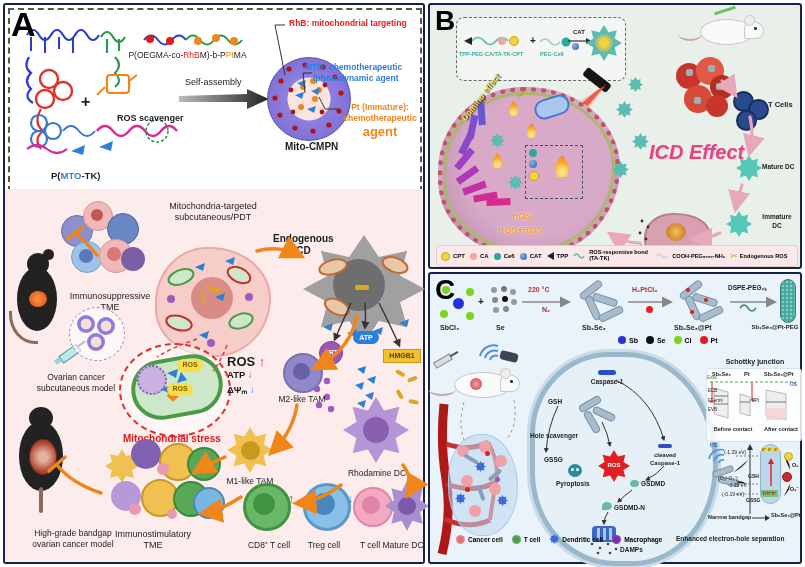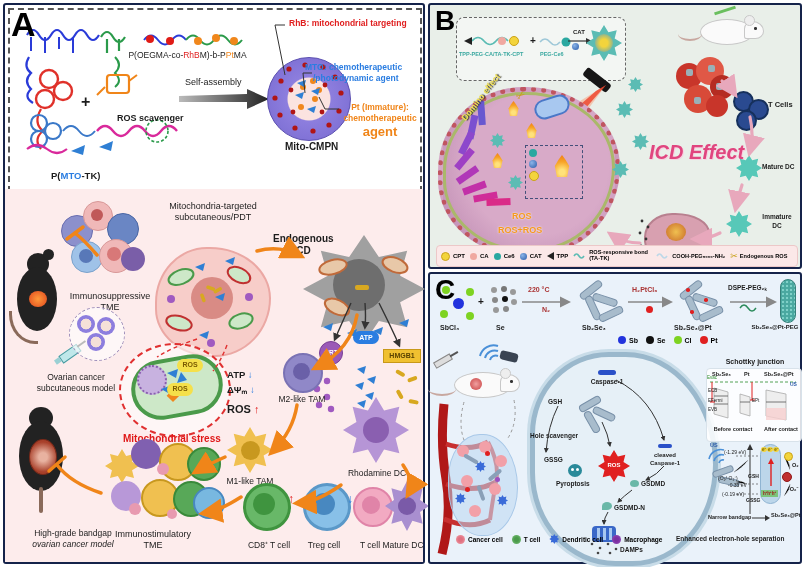--- a/index.html
+++ b/index.html
@@ -169,21 +169,21 @@
     <div class="t ctr" style="left:55px;top:297px;width:100px;font-size:9px;">TME</div>
 
     <div class="circ" style="left:64px;top:302px;width:54px;height:52px;border:1.5px dashed #9a8ab8;background:rgba(255,255,255,.6);"></div>
     <div class="circ" style="left:72px;top:310px;width:18px;height:18px;background:radial-gradient(circle,#f5e0d8 0 40%,#8d7ede 45%);"></div>
     <div class="circ" style="left:92px;top:312px;width:18px;height:18px;background:radial-gradient(circle,#f5e0d8 0 40%,#8d7ede 45%);"></div>
     <div class="circ" style="left:82px;top:328px;width:18px;height:18px;background:radial-gradient(circle,#f5e0d8 0 40%,#8d7ede 45%);"></div>
 
     <div class="t ctr" style="left:12px;top:368px;width:118px;font-size:8.5px;">Ovarian cancer</div>
     <div class="t ctr" style="left:12px;top:379px;width:118px;font-size:8.5px;">subcutaneous model</div>
     <div class="t ctr" style="left:10px;top:524px;width:116px;font-size:8.5px;">High-grade bandgap</div>
-    <div class="t ctr" style="left:10px;top:535px;width:116px;font-size:8.5px;font-style:italic;">ovarian cancer model</div>
+    <div class="t ctr" style="left:10px;top:535px;width:116px;font-size:8.5px;">ovarian cancer model</div>
 
     <div class="abs" style="left:150px;top:242px;width:112px;height:106px;background:#f7cdc9;border:2px solid #eba8a4;border-radius:46% 54% 50% 50%/52% 48% 55% 45%;"></div>
     <div class="circ" style="left:186px;top:272px;width:42px;height:42px;background:#d98b85;"></div>
     <svg class="abs" style="left:150px;top:242px;" width="112" height="106" viewBox="0 0 112 106">
       <g>
         <ellipse cx="26" cy="30" rx="13" ry="7" fill="#cde8c8" stroke="#4a9a4a" stroke-width="2" transform="rotate(-20 26 30)"></ellipse>
         <ellipse cx="84" cy="28" rx="12" ry="7" fill="#cde8c8" stroke="#c03030" stroke-width="2" transform="rotate(25 84 28)"></ellipse>
         <ellipse cx="24" cy="76" rx="13" ry="7" fill="#cde8c8" stroke="#c03030" stroke-width="2" transform="rotate(15 24 76)"></ellipse>
         <ellipse cx="86" cy="74" rx="12" ry="7" fill="#cde8c8" stroke="#4a9a4a" stroke-width="2" transform="rotate(-18 86 74)"></ellipse>
       </g>
@@ -232,21 +232,21 @@
           <path d="M36 16 l11 -4 l-2 9 z"></path>
           <path d="M30 32 l11 -4 l-2 9 z"></path>
           <path d="M46 26 l4 -11 l6 8 z"></path>
         </g>
       <rect x="38" y="34" width="9" height="9" fill="#f0871c" transform="rotate(45 42 38)"></rect>
     </svg>
     <div class="cap t b ctr" style="left:172px;top:354px;width:26px;height:11px;background:#f5e04a;color:#7a5a00;font-size:7px;padding-top:2px;">ROS</div>
     <div class="cap t b ctr" style="left:162px;top:378px;width:26px;height:11px;background:#f5e04a;color:#7a5a00;font-size:7px;padding-top:2px;">ROS</div>
     <div class="t b" style="left:118px;top:428px;width:120px;font-size:10px;color:#e01818;">Mitochondrial stress</div>
 
-    <div class="t b" style="left:222px;top:350px;font-size:11px;margin-top:48px;"><span>ROS</span> <span style="color:#e02020">↑</span></div>
+    <div class="t b" style="left:222px;top:350px;font-size:13px;"><span>ROS</span> <span style="color:#e02020">↑</span></div>
     <div class="t b" style="left:222px;top:365px;font-size:9.5px;"><span>ATP</span> <span style="color:#2a7de1">↓</span></div>
     <div class="t b" style="left:222px;top:380px;font-size:9.5px;"><span>ΔΨₘ</span> <span style="color:#2a7de1">↓</span></div>
 
     <div class="circ t b ctr" style="left:314px;top:336px;width:22px;height:22px;background:#9b59b6;color:#fff;font-size:6.5px;line-height:22px;border:1px solid #7a3f96;">CRT</div>
     <div class="cap t b ctr" style="left:348px;top:326px;width:26px;height:13px;background:#2a7de1;color:#fff;font-size:7px;line-height:13px;">ATP</div>
     <div class="abs t b ctr" style="left:378px;top:344px;width:36px;height:12px;background:#f0c030;color:#5a4200;font-size:7px;line-height:12px;border:1px solid #c89818;">HMGB1</div>
     <svg class="abs" style="left:306px;top:356px;" width="116" height="52" viewBox="0 0 116 52">
       <g fill="#a05ac0">
           <circle cx="8" cy="10" r="3.2"></circle>
           <circle cx="16" cy="20" r="3.2"></circle>

